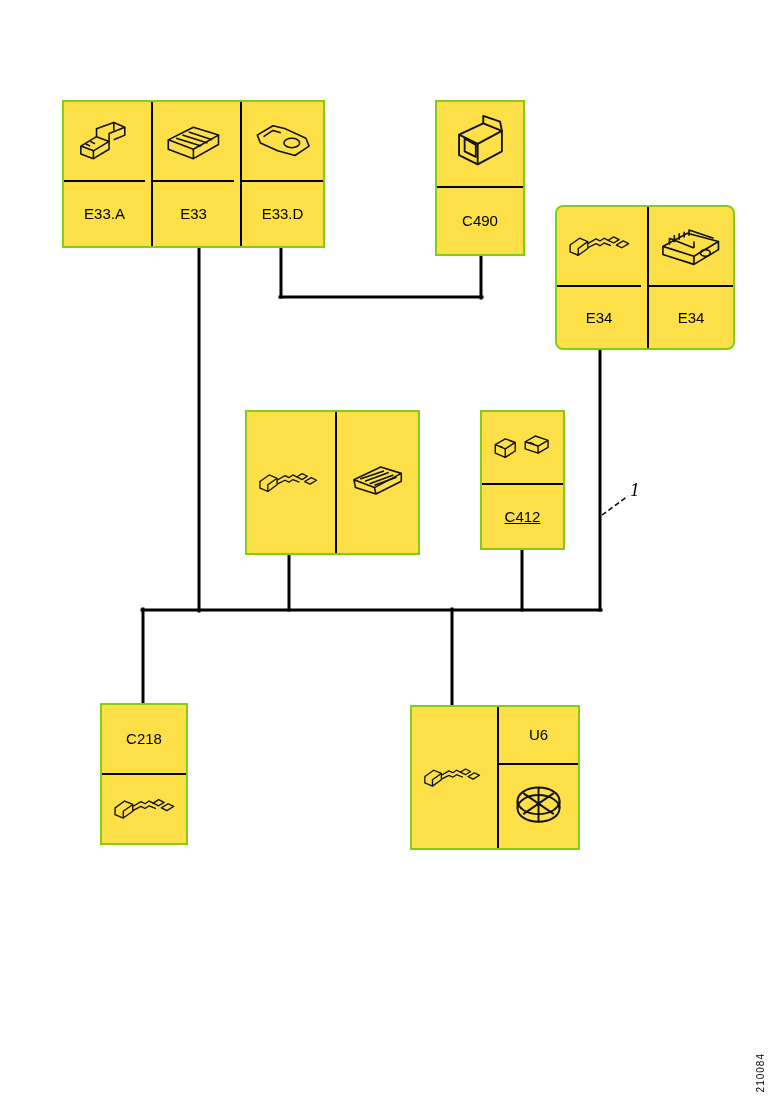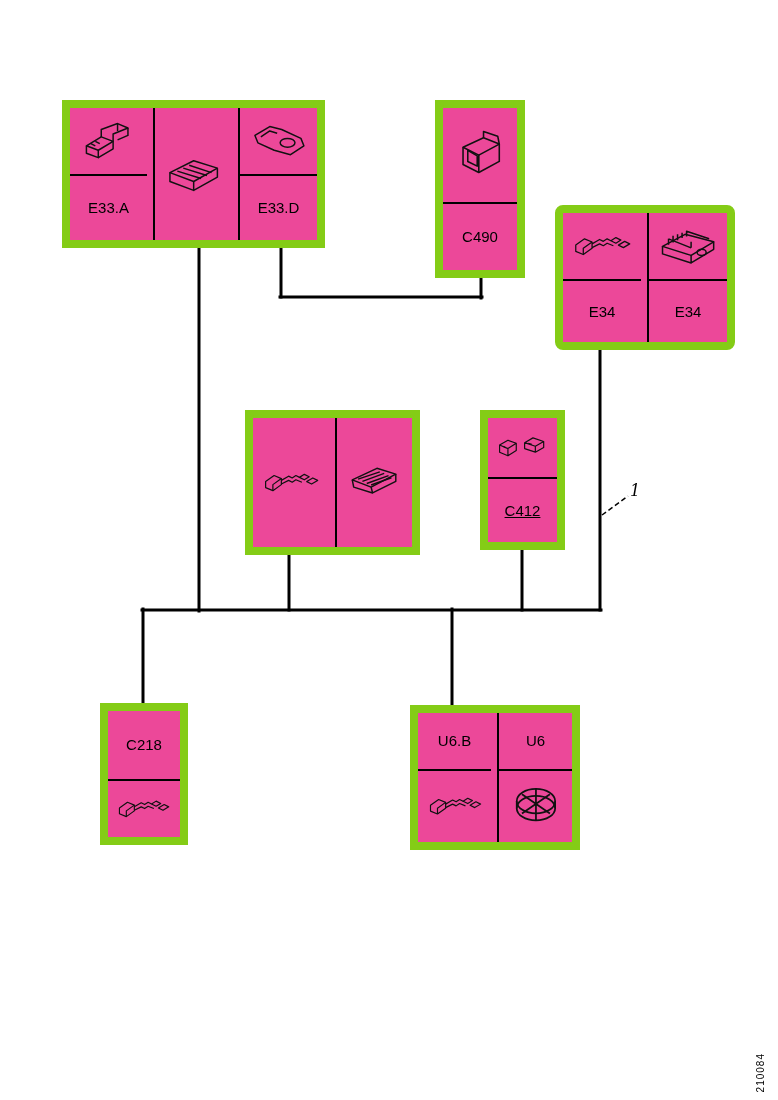--- a/index.html
+++ b/index.html
@@ -15,22 +15,22 @@
   }
   svg.wires {
     position: absolute; left:0; top:0;
     pointer-events: none;
   }
   .defs-holder { position:absolute; width:0; height:0; overflow:hidden; }
 
   .group {
     position: absolute;
     display: flex;
-    border: 8px solid #84cc16;
-    background: #ec4899;
+    border: 2px solid #84cc16;
+    background: #fde047;
     gap: 6px;
   }
   .cell {
     flex: 1;
     display: flex;
     flex-direction: column;
     min-width: 0;
   }
   .cell + .cell { border-left: 2px solid #000; }
   .img {
@@ -51,21 +51,21 @@
     text-align: center;
     white-space: pre-line;
   }
   
   .lbl-bottom .lbl { border-top: 2px solid #000; }
   
   .lbl-top .lbl { border-bottom: 2px solid #000; }
 
   .g-e33  { left:62px;  top:100px; width:263px; height:148px; }
   .g-e33 .lbl { height:66px; }
-  .g-c490 { left:435px; top:100px; width:90px;  height:178px; }
+  .g-c490 { left:435px; top:100px; width:90px;  height:156px; }
   .g-c490 .lbl { height:68px; }
   .g-e34  { left:555px; top:205px; width:180px; height:145px;border-radius:8px; }
   .g-e34 .lbl { height:63px; }
   .g-q1   { left:245px; top:410px; width:175px; height:145px; }
   .g-q1 .lbl { height:70px; }
   .g-c412 { left:480px; top:410px; width:85px;  height:140px;text-decoration:underline; }
   .g-c412 .lbl { height:65px; }
   .g-c218 { left:100px; top:703px; width:88px;  height:142px; }
   .g-c218 .lbl { height:70px; }
   .g-u6   { left:410px; top:705px; width:170px; height:145px; }
@@ -193,20 +193,21 @@
           </svg>
       </div>
       <div class="lbl">E33.A</div>
     </div>
     <div class="cell">
       <div class="img">
         <svg viewBox="0 0 80 56">
             <use href="#sym-housing"></use>
           </svg>
       </div>
+      <div class="lbl">E33</div>
     </div>
     <div class="cell">
       <div class="img">
         <svg viewBox="0 0 80 56">
             <use href="#sym-bracket"></use>
           </svg>
       </div>
       <div class="lbl">E33.D</div>
     </div>
   </div>
@@ -275,21 +276,20 @@
       <div class="img">
         <svg viewBox="0 0 96 48">
             <use href="#sym-terminal"></use>
           </svg>
       </div>
     </div>
   </div>
 
   <div class="group g-u6 lbl-top">
     <div class="cell">
-      <div class="lbl">U6.B</div>
       <div class="img">
         <svg viewBox="0 0 96 48">
             <use href="#sym-terminal"></use>
           </svg>
       </div>
     </div>
     <div class="cell">
       <div class="lbl">U6</div>
       <div class="img">
         <svg viewBox="0 0 64 60">

